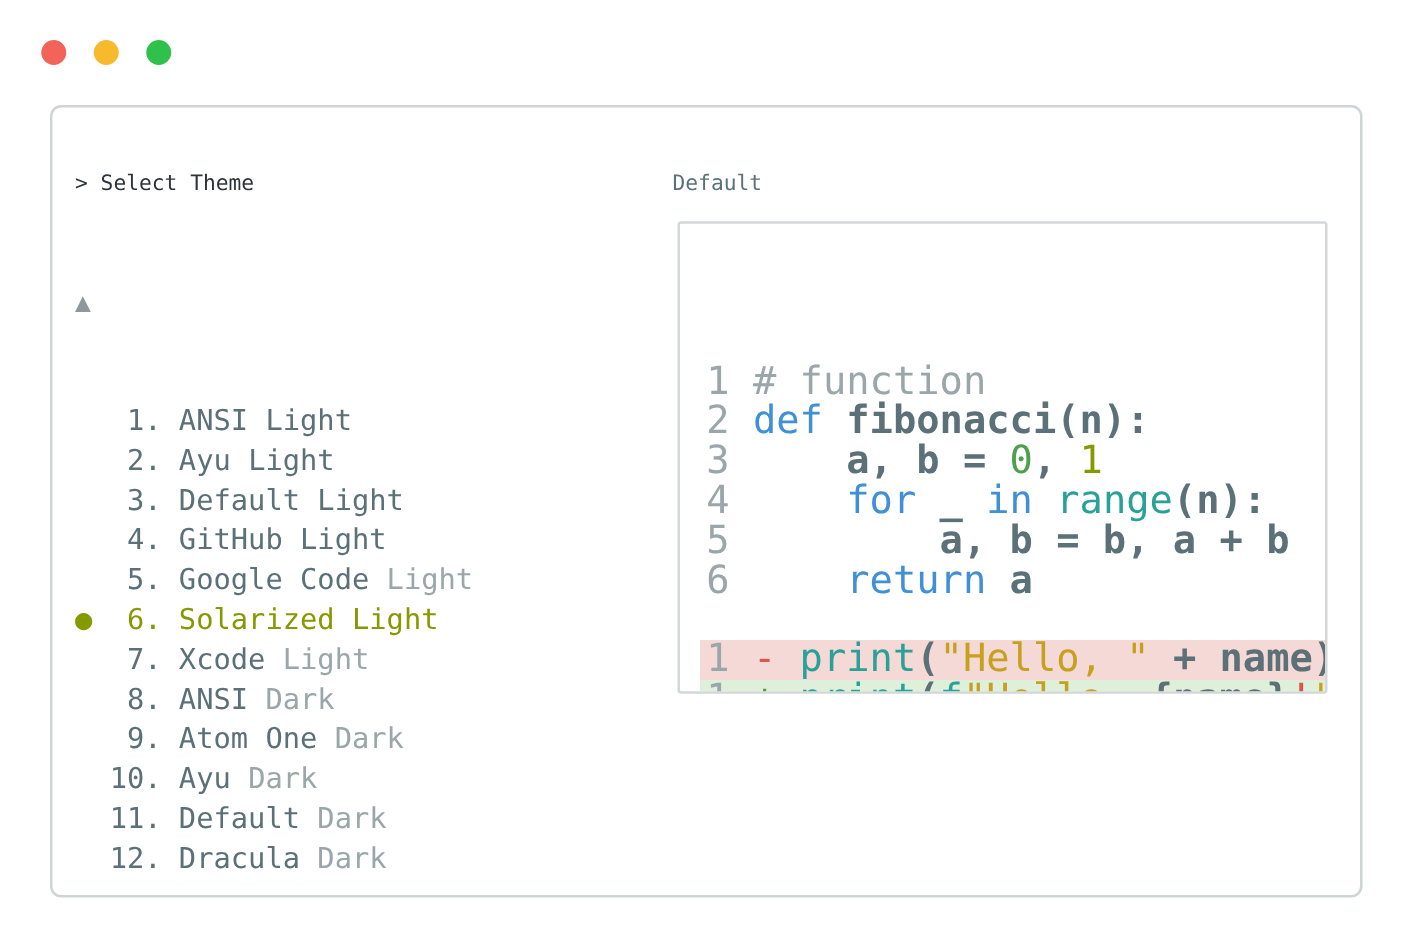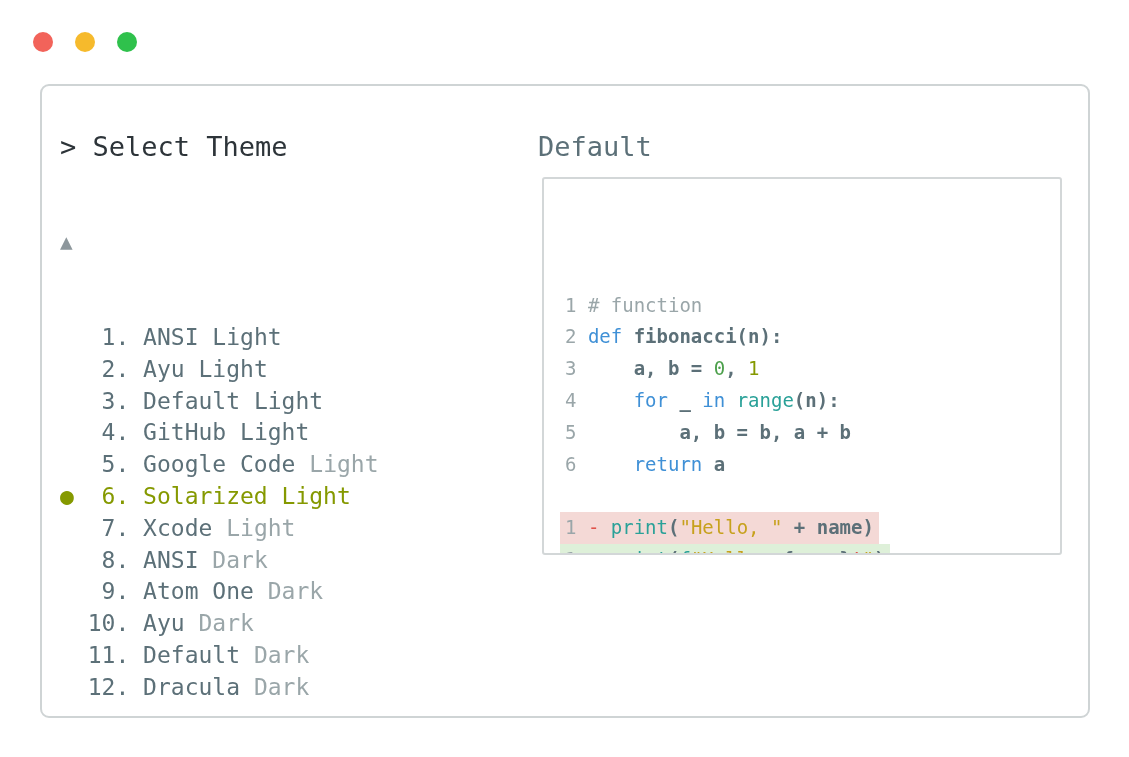--- a/index.html
+++ b/index.html
@@ -17,21 +17,21 @@
   .dot { width: 20px; height: 20px; border-radius: 50%; }
 
   .window {
     position: absolute; left: 40px; top: 84px;
     width: 1050px; height: 634px;
     border: 2px solid var(--window_border);
     border-radius: 9px;
     background: #ffffff;
     padding: 45px 24px 0 18px;
   }
-  .header-row { display: flex; font-size: 27px; line-height: 32px; white-space: pre; }
+  .header-row { display: flex; font-size: 17px; line-height: 32px; white-space: pre; }
   .prompt { width: 478px; color: var(--dark); }
   .preview-label { color: var(--slate); }
 
   .content-row { display: flex; }
   .list-col {
     width: 478px;
     font-size: 23px; line-height: 31.8px;
     white-space: pre; color: var(--slate);
   }
   .arrow { font-size: 21px; }
@@ -42,21 +42,21 @@
   .theme-row .variant.dim { color: var(--dim); }
 
   .preview-col { flex: 1; }
   .preview-box {
     margin-top: 14px; margin-left: 4px;
     width: 520px; height: 378px;
     border: 2px solid var(--preview_border);
     border-radius: 3px;
     background: #ffffff;
     padding: 47px 0 0 21px;
-    font-size: 19px; line-height: 31.8px;
+    font-size: 31px; line-height: 31.8px;
     white-space: pre; color: var(--slate);
     overflow: hidden;
   }
   .code-line { min-height: 31.8px; }
   .diff-wrap { display: inline-block; padding: 0 5px; margin-left: -5px; }
   .bg-diff_red { background: var(--diff_red_bg); }
   .bg-diff_green { background: var(--diff_green_bg); }
 
   .c-slate { color: var(--slate); font-weight: bold; }
   .c-dim { color: var(--dim); }

